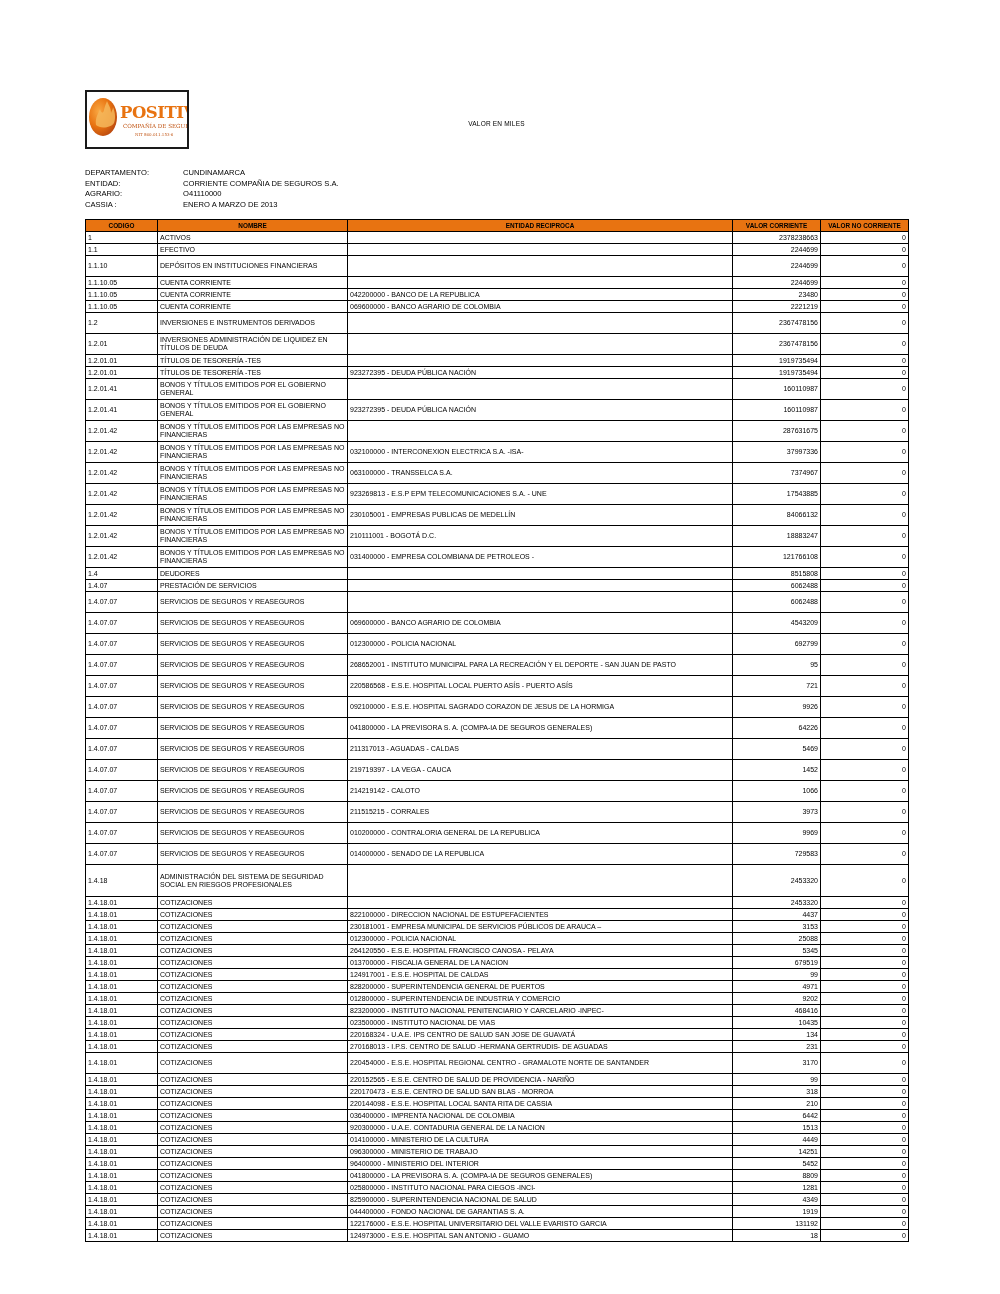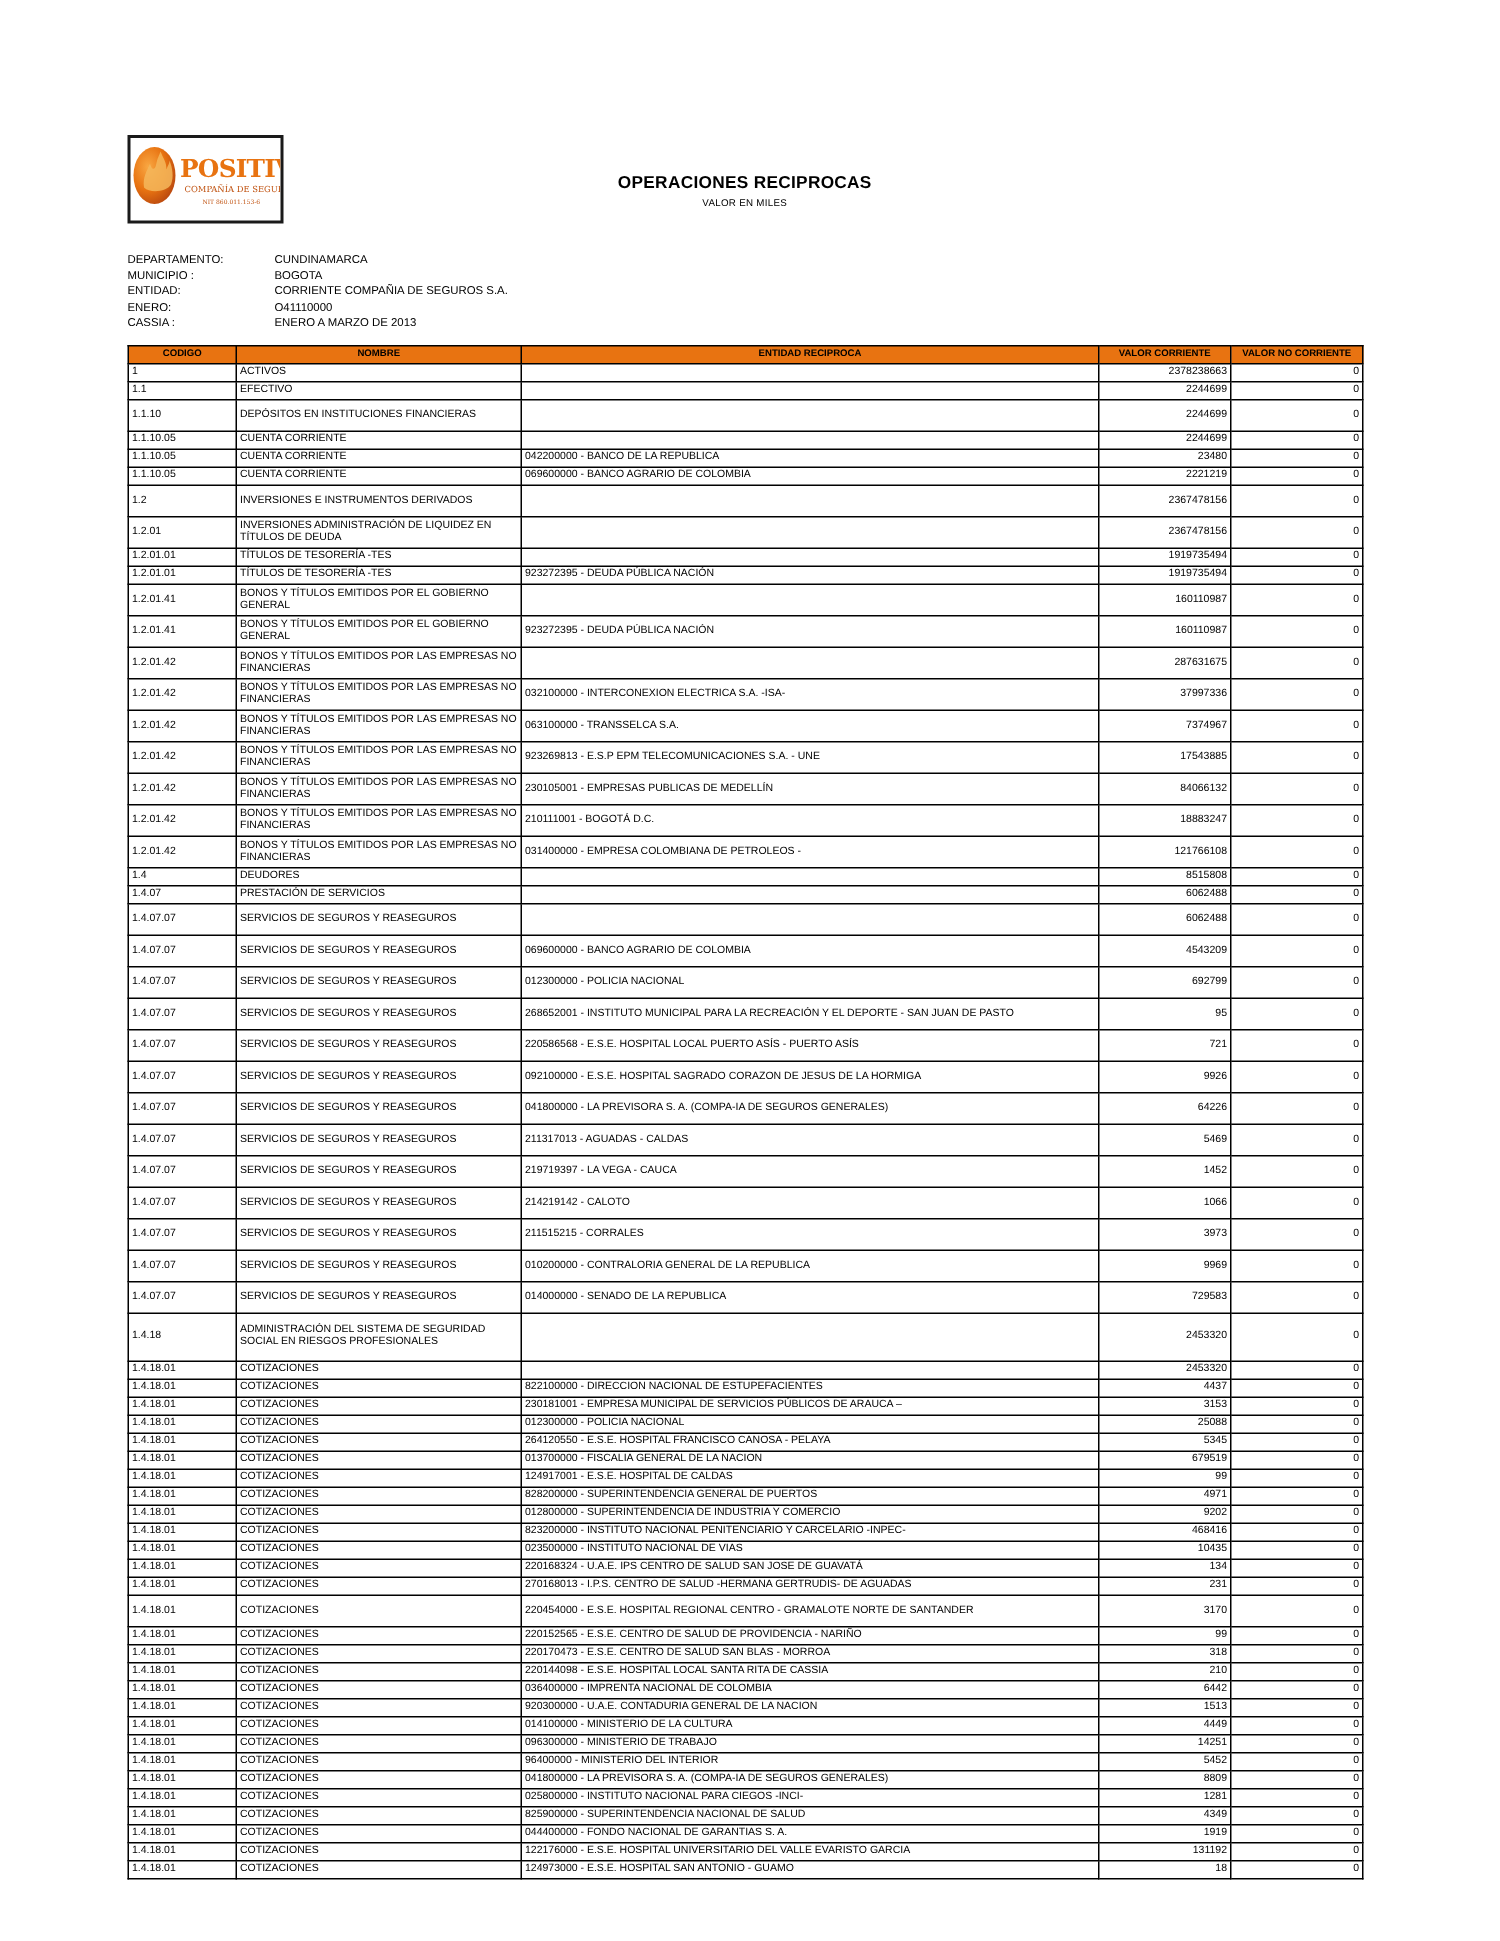--- a/index.html
+++ b/index.html
@@ -61,40 +61,35 @@
           </radialGradient>
         </defs>
         <ellipse cx="16" cy="25" rx="14" ry="19" fill="url(#sphereGrad)"></ellipse>
         <path d="M9 33 C8 26 11 22 13 17 C14 21 16 22 17 18 C18 13 19 12 20 9 C22 14 24 16 24 21 C25 18 26 17 26 15 C28 20 29 26 27 31 C24 36 13 37 9 33 Z" fill="#F4B75C" opacity="0.85"></path>
         <text x="33" y="26" font-family="DejaVu Serif, serif" font-size="16.5" fill="#E87311" font-weight="bold" letter-spacing="-0.5">POSITIVA</text>
         <text x="36" y="36" font-family="DejaVu Serif, serif" font-size="5.6" fill="#C05210">COMPAÑÍA DE SEGUROS</text>
         <text x="48" y="44" font-family="DejaVu Serif, serif" font-size="4" fill="#C05210">NIT 860.011.153-6</text>
       </svg>
     </div>
     <div class="title-block">
-      <div class="doc-title">OPERACIONES RECIPROCAS</div>
       <div class="doc-subtitle">VALOR EN MILES</div>
     </div>
   </div>
 
   <div class="meta">
     <div class="meta-row">
       <span class="meta-label">DEPARTAMENTO:</span>
       <span class="meta-value">CUNDINAMARCA</span>
     </div>
     <div class="meta-row">
-      <span class="meta-label">MUNICIPIO :</span>
-      <span class="meta-value">BOGOTA</span>
-    </div>
-    <div class="meta-row">
       <span class="meta-label">ENTIDAD:</span>
       <span class="meta-value">CORRIENTE COMPAÑIA DE SEGUROS S.A.</span>
     </div>
     <div class="meta-row">
-      <span class="meta-label">ENERO:</span>
+      <span class="meta-label">AGRARIO:</span>
       <span class="meta-value">O41110000</span>
     </div>
     <div class="meta-row">
       <span class="meta-label">CASSIA :</span>
       <span class="meta-value">ENERO A MARZO DE 2013</span>
     </div>
   </div>
 
   <table class="recip">
     <colgroup>

